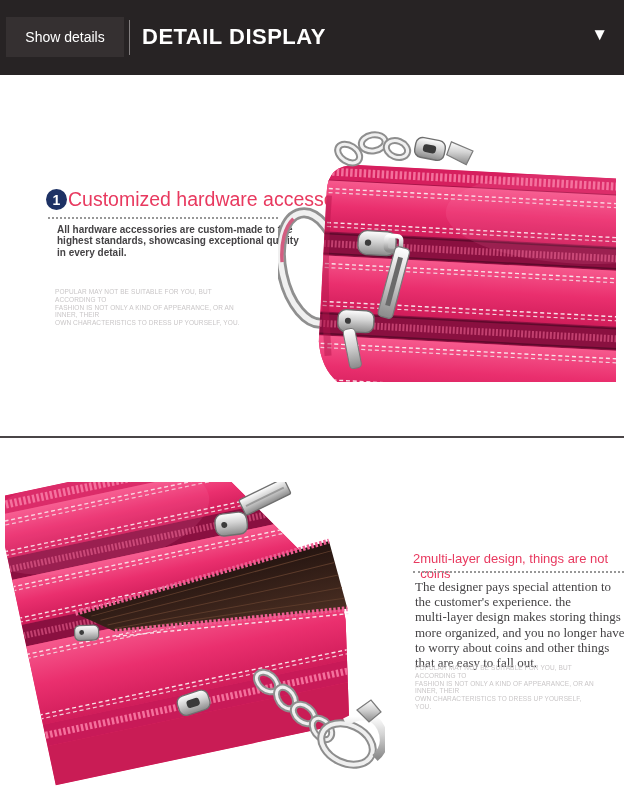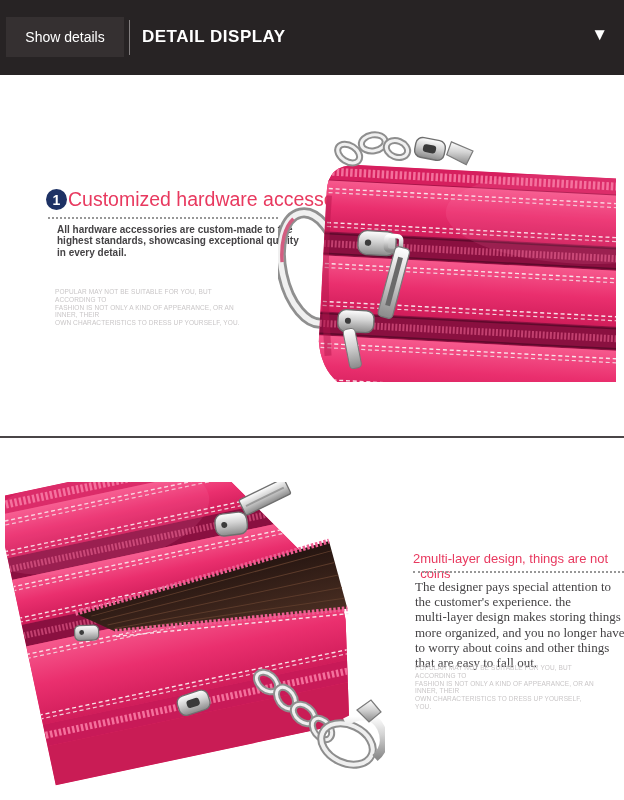--- a/index.html
+++ b/index.html
@@ -9,21 +9,21 @@
   }
   
   .topbar{position:absolute;left:0;top:0;width:624px;height:75px;background:var(--header-bg,#272324);}
   .show-box{
     position:absolute;left:6px;top:17px;width:118px;height:40px;background:#36settings;
     background:#353031;color:#fff;font-size:14px;display:flex;align-items:center;justify-content:center;cursor:pointer;
   }
   .vdiv{position:absolute;left:129px;top:20px;width:1px;height:35px;background:#827e7f;}
   .detail-title{
     position:absolute;left:142px;top:17px;height:40px;display:flex;align-items:center;
-    color:#fff;font-size:17px;font-weight:bold;letter-spacing:.5px;
+    color:#fff;font-size:22px;font-weight:bold;letter-spacing:.5px;
   }
   .tri{position:absolute;right:16px;top:26px;color:#fff;font-size:17px;line-height:1;cursor:pointer;}
   
   .s1-title-row{position:absolute;left:46px;top:188px;display:flex;align-items:center;}
   .badge{
     width:21px;height:21px;border-radius:50%;background:var(--badge-navy,#1d3164);
     color:#fff;font-weight:bold;font-size:14px;display:flex;align-items:center;justify-content:center;flex:0 0 auto;
   }
   .s1-title{color:var(--accent-pink,#e8395f);font-size:19.5px;margin-left:1px;white-space:nowrap;}
   .dotted1{position:absolute;left:48px;top:217px;width:230px;border-top:2px dotted #979797;}

